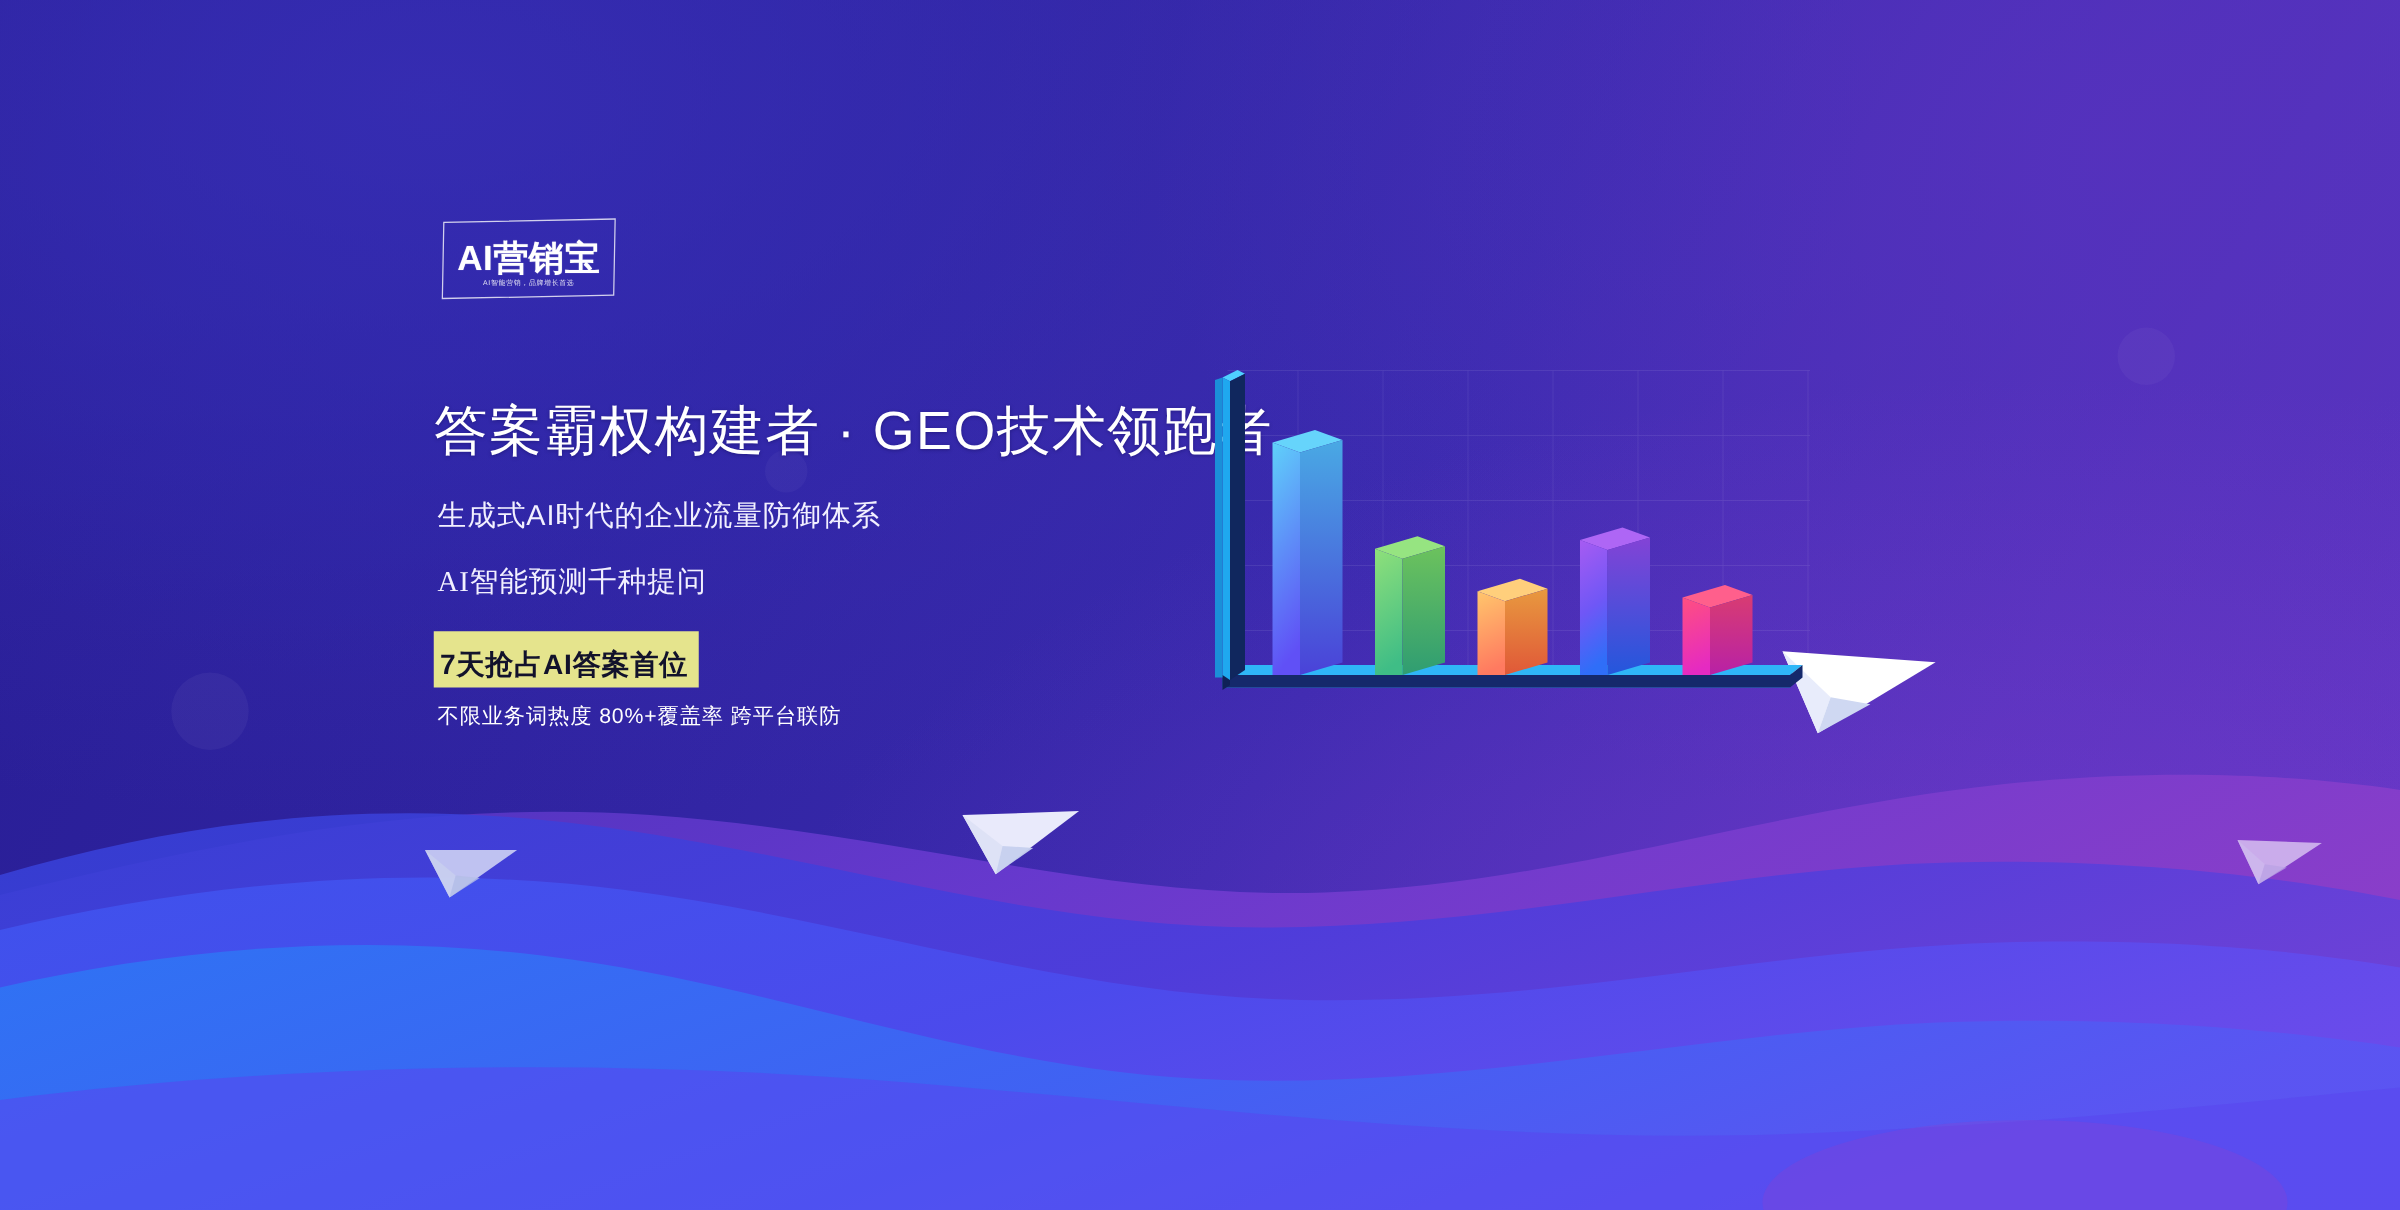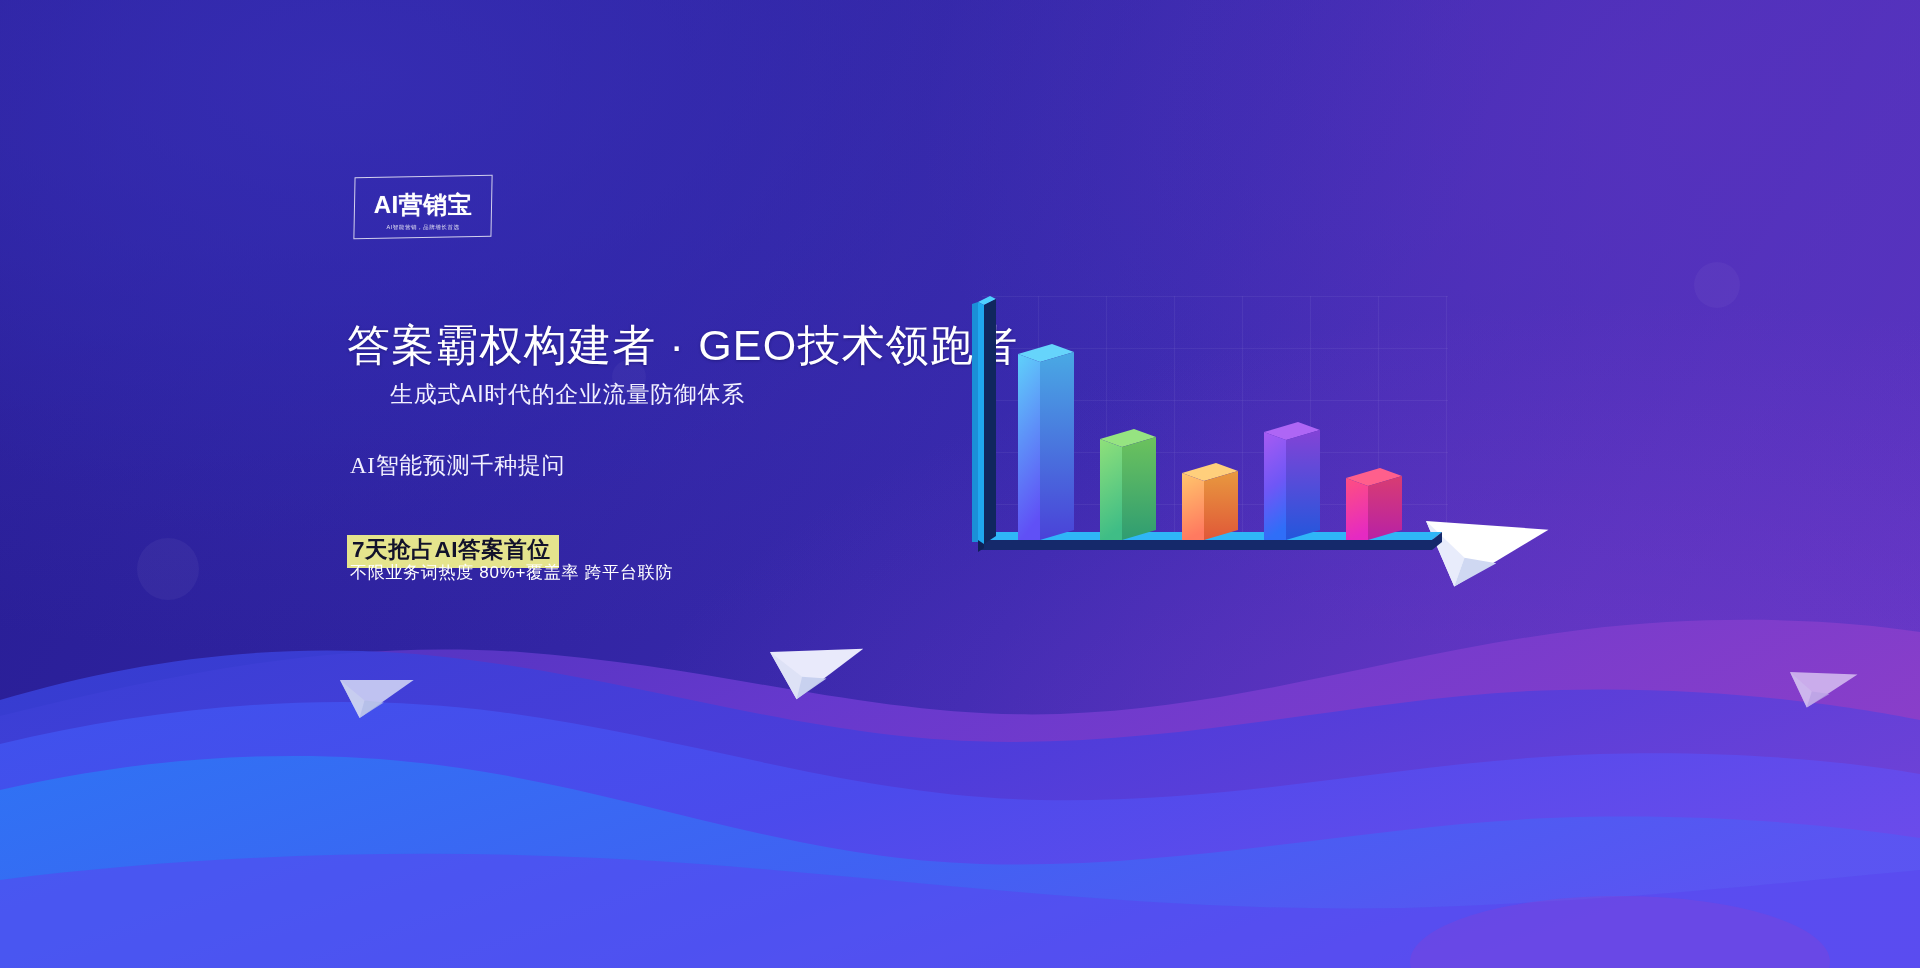--- a/index.html
+++ b/index.html
@@ -41,21 +41,21 @@
   }
   #logo-frame {
     position:absolute; inset:0;
     border:1.6px solid rgba(255,255,255,0.78);
     transform:skewX(-2.2deg) rotate(-1.1deg);
   }
   #logo-wordmark {
     position:absolute; left:50%; top:17px;
     transform:translateX(-50%);
     color:#ffffff;
-    font-size:24px;
+    font-size:28px;
     font-weight:700;
     letter-spacing:0.5px;
     white-space:nowrap;
     line-height:1;
     text-shadow:0 0 1px rgba(255,255,255,0.4);
   }
   #logo-tagline {
     position:absolute; left:50%; top:48px;
     transform:translateX(-50%) scale(0.92);
     color:rgba(255,255,255,0.88);
@@ -78,28 +78,28 @@
   }
   .subline {
     position:absolute; left:350px;
     color:#f2f0ff;
     font-size:23px;
     font-weight:400;
     letter-spacing:0.7px;
     white-space:nowrap;
     line-height:1.2;
   }
-  #subline-1 { top:381px;margin-left:40px; }
+  #subline-1 { top:399px; }
   #subline-2 { top:452px;font-family:Liberation Serif, serif; }
   #subline-4 { top:563px; font-size:17px; color:#ffffff; }
 
   #subline-highlight-wrap {
-    position:absolute; left:347px; top:535px;
+    position:absolute; left:347px; top:505px;
     background:#e5e48d;
-    padding:4px 8px 6px 5px;
+    padding:16px 8px 6px 5px;
     line-height:1;
   }
   #subline-highlight {
     color:#12122b;
     font-size:22.5px;
     font-weight:700;
     letter-spacing:0.6px;
     white-space:nowrap;
   }
 

